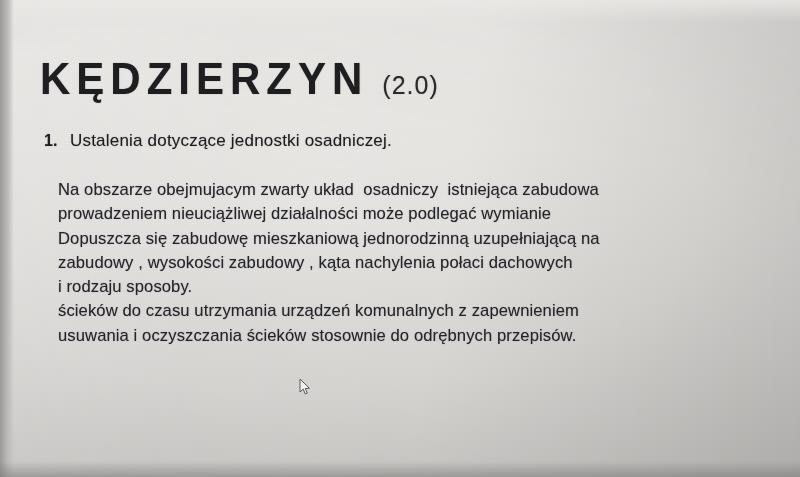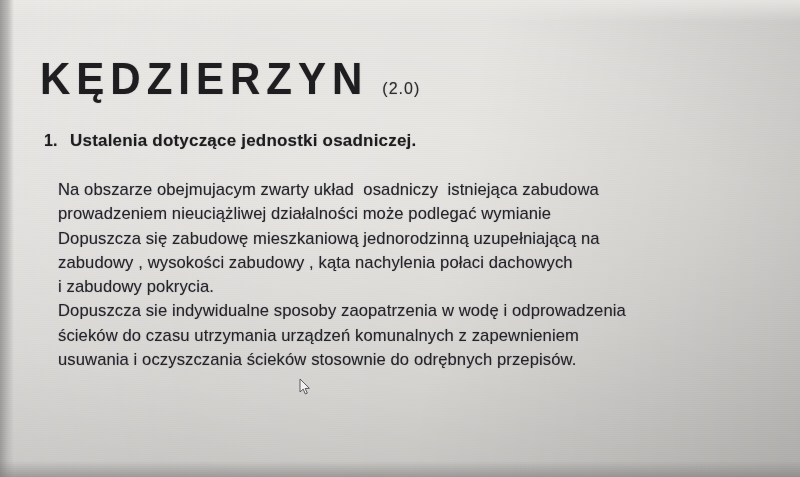--- a/index.html
+++ b/index.html
@@ -68,21 +68,21 @@
   }
   .doc-title .main {
     font-size: 42px;
     font-weight: bold;
     letter-spacing: 6px;
     color: #1d1d1f;
     transform: scaleY(1.05);
     transform-origin: left bottom;
   }
   .doc-title .version {
-    font-size: 16px;
+    font-size: 25px;
     font-weight: normal;
     color: #2a2a2c;
     margin-left: 14px;
     letter-spacing: 1px;
   }
 
   
   .section-1 {
     position: absolute;
     left: 44px;
@@ -92,21 +92,21 @@
     white-space: nowrap;
   }
   .section-1 .num {
     font-size: 16px;
     font-weight: bold;
     color: #1c1c1e;
     width: 26px;
   }
   .section-1 .heading {
     font-size: 17px;
-    font-weight: bold;
+    font-weight: normal;
     color: #1c1c1e;
     letter-spacing: 0.2px;
   }
 
   
   .body-block {
     position: absolute;
     left: 58px;
     top: 178px;
     width: 700px;
@@ -164,22 +164,21 @@
     <div class="section-1">
       <span class="num">1.</span>
       <span class="heading">Ustalenia dotyczące jednostki osadniczej.</span>
     </div>
 
     <div class="body-block">
       <div class="line">Na obszarze obejmujacym zwarty układ  osadniczy  istniejąca zabudowa</div>
       <div class="line">prowadzeniem nieuciążliwej działalności może podlegać wymianie</div>
       <div class="line">Dopuszcza się zabudowę mieszkaniową jednorodzinną uzupełniającą na</div>
       <div class="line">zabudowy , wysokości zabudowy , kąta nachylenia połaci dachowych</div>
-      <div class="line">i zabudowy pokrycia.</div>
-      <div class="line">Dopuszcza sie indywidualne sposoby zaopatrzenia w wodę i odprowadzenia</div>
+      <div class="line">i rodzaju sposoby.</div>
       <div class="line">ścieków do czasu utrzymania urządzeń komunalnych z zapewnieniem</div>
       <div class="line">usuwania i oczyszczania ścieków stosownie do odrębnych przepisów.</div>
     </div>
 
   </div>
 
   <div class="cursor">
     <svg width="12" height="18" viewBox="0 0 12 18" xmlns="http://www.w3.org/2000/svg">
       <path d="M1,1 L1,14 L4.2,11.1 L6.3,16 L8.3,15.1 L6.2,10.5 L10.4,10.3 Z" fill="#f2f2f2" stroke="#4a4a4a" stroke-width="0.9" stroke-linejoin="round"></path>
     </svg>

